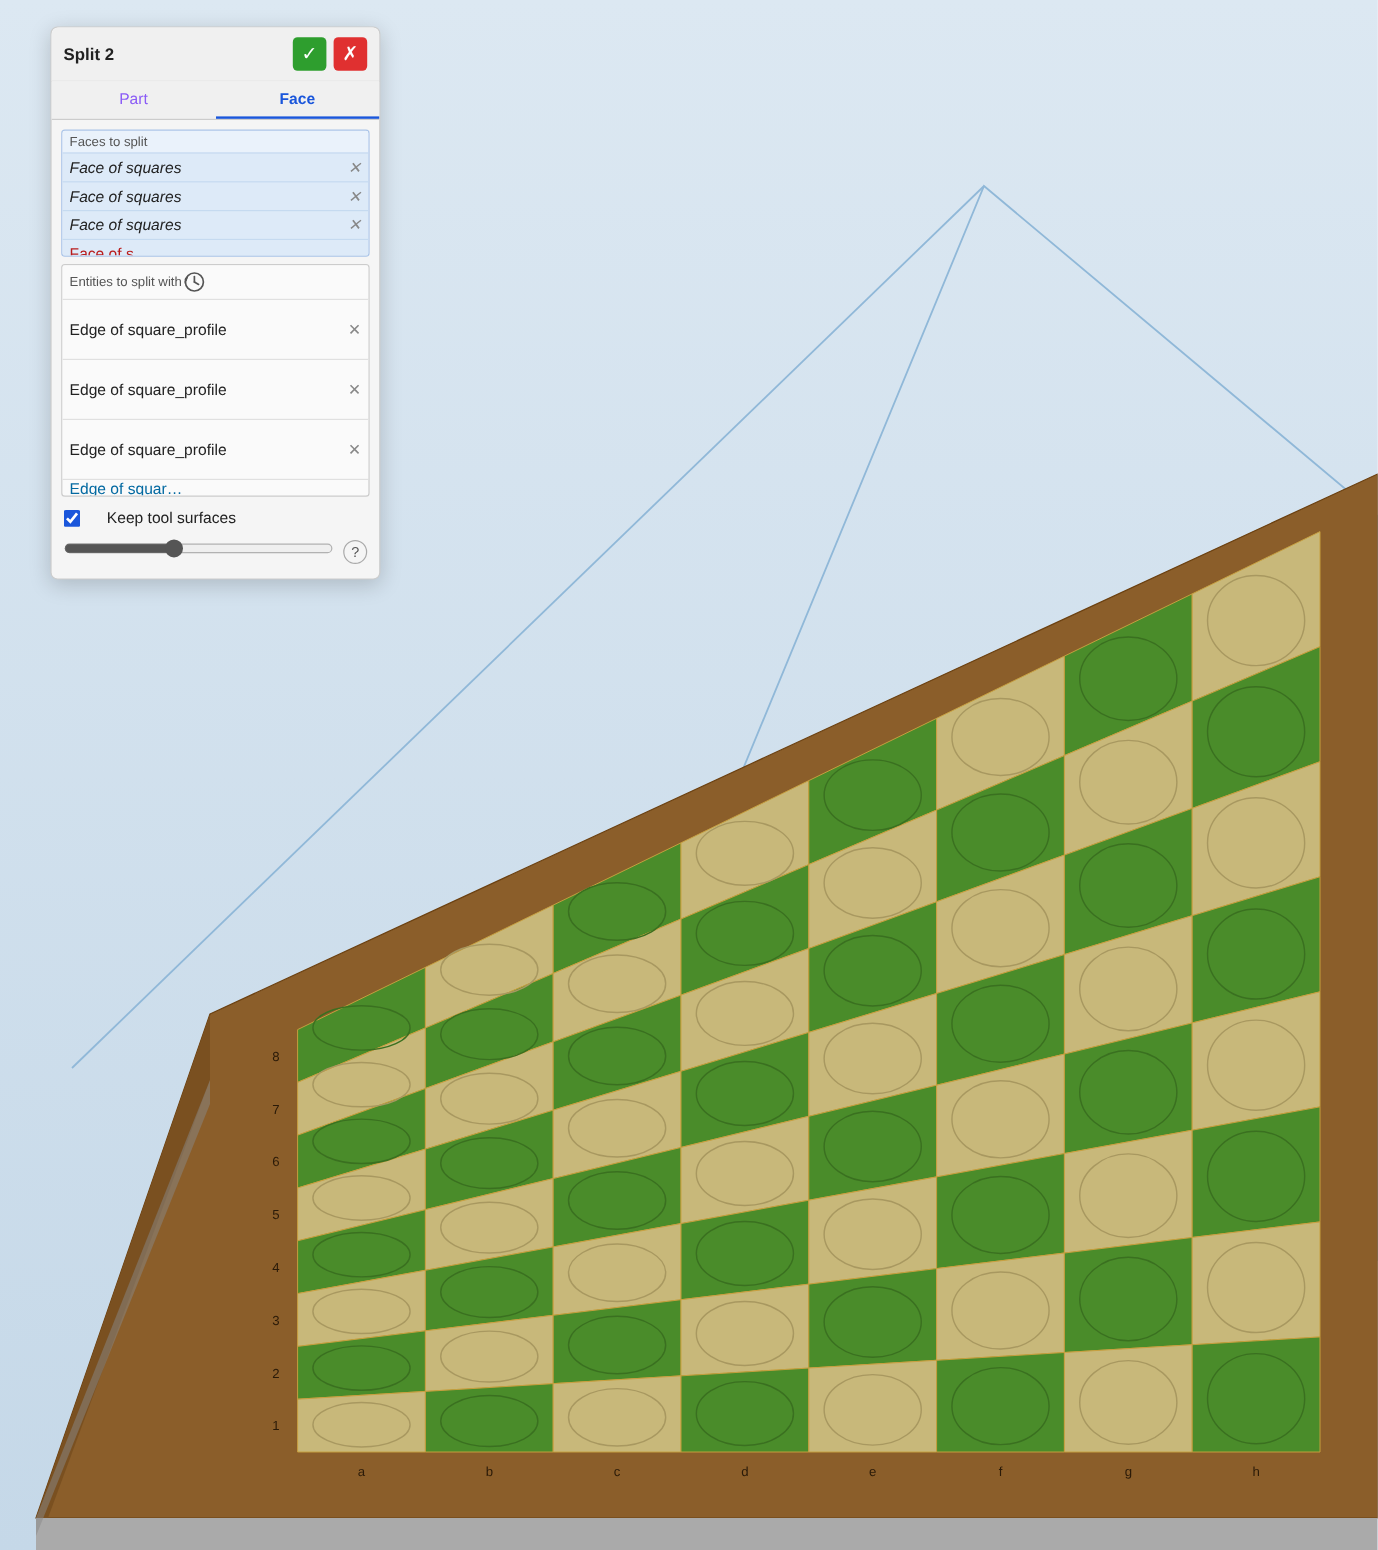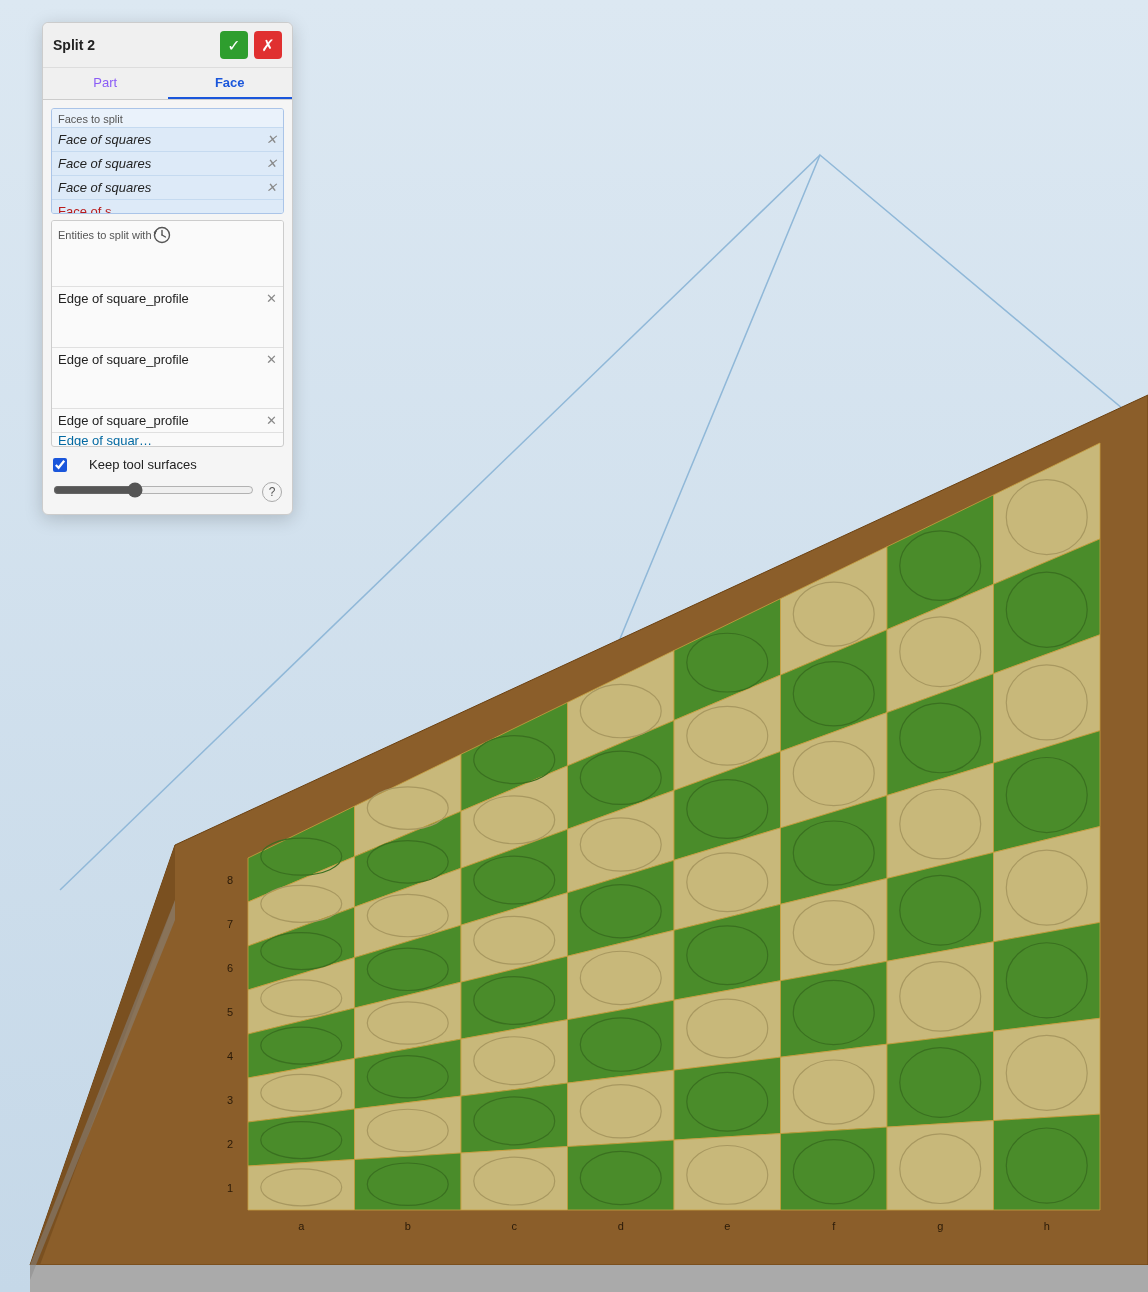--- a/index.html
+++ b/index.html
@@ -10,21 +10,21 @@
       background: #e8eef5;
       font-family: -apple-system, BlinkMacSystemFont, 'Segoe UI', Arial, sans-serif;
       position: relative;
     }
 
     
     .dialog {
       position: absolute;
       top: 22px;
       left: 42px;
-      width: 251px;
+      width: 275px;
       background: #f5f5f5;
       border: 1px solid #ccc;
       border-radius: 6px;
       box-shadow: 0 4px 18px rgba(0,0,0,0.18);
       z-index: 10;
     }
 
     .dialog-header {
       display: flex;
       align-items: center;
@@ -169,27 +169,26 @@
     .clock-icon {
       width: 20px;
       height: 20px;
       cursor: pointer;
     }
 
     .entity-item {
       display: flex;
       align-items: center;
       justify-content: space-between;
-      padding: 4px 6px;
+      padding: 17px 6px;
       font-size: 13px;
       color: #222;
       border-top: 1px solid #e0e0e0;
       background: #fafafa;
       cursor: pointer;
-      margin-top: 37px;
     }
 
     .entity-item .item-x {
       color: #888;
       font-size: 13px;
       cursor: pointer;
     }
 
     .entity-partial {
       padding: 0 6px;

